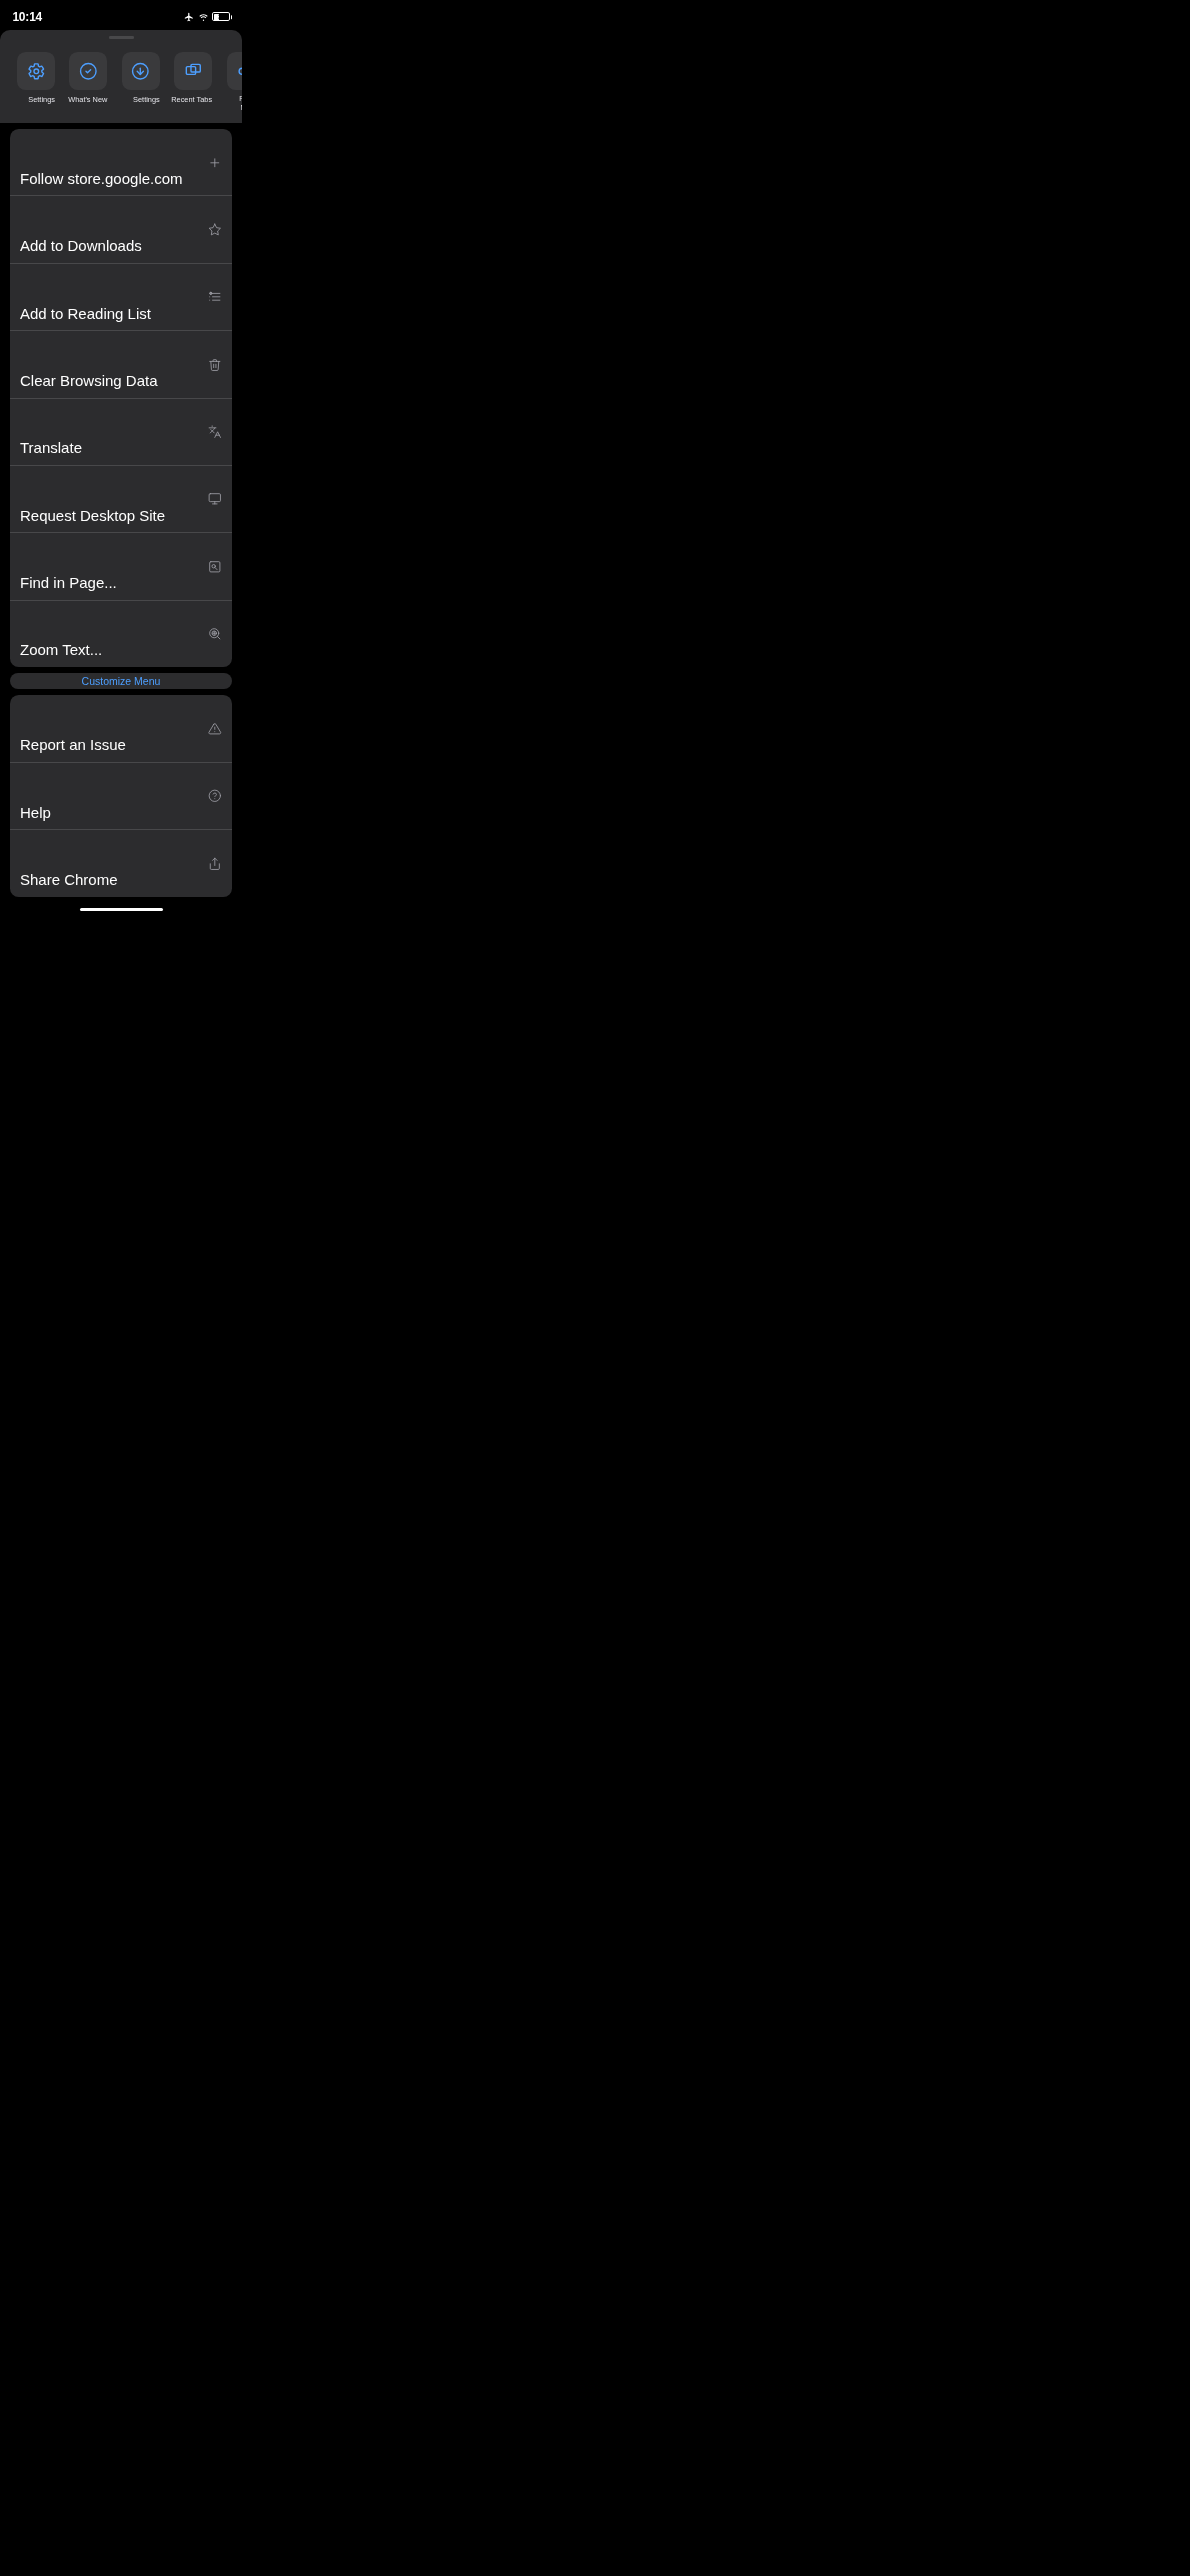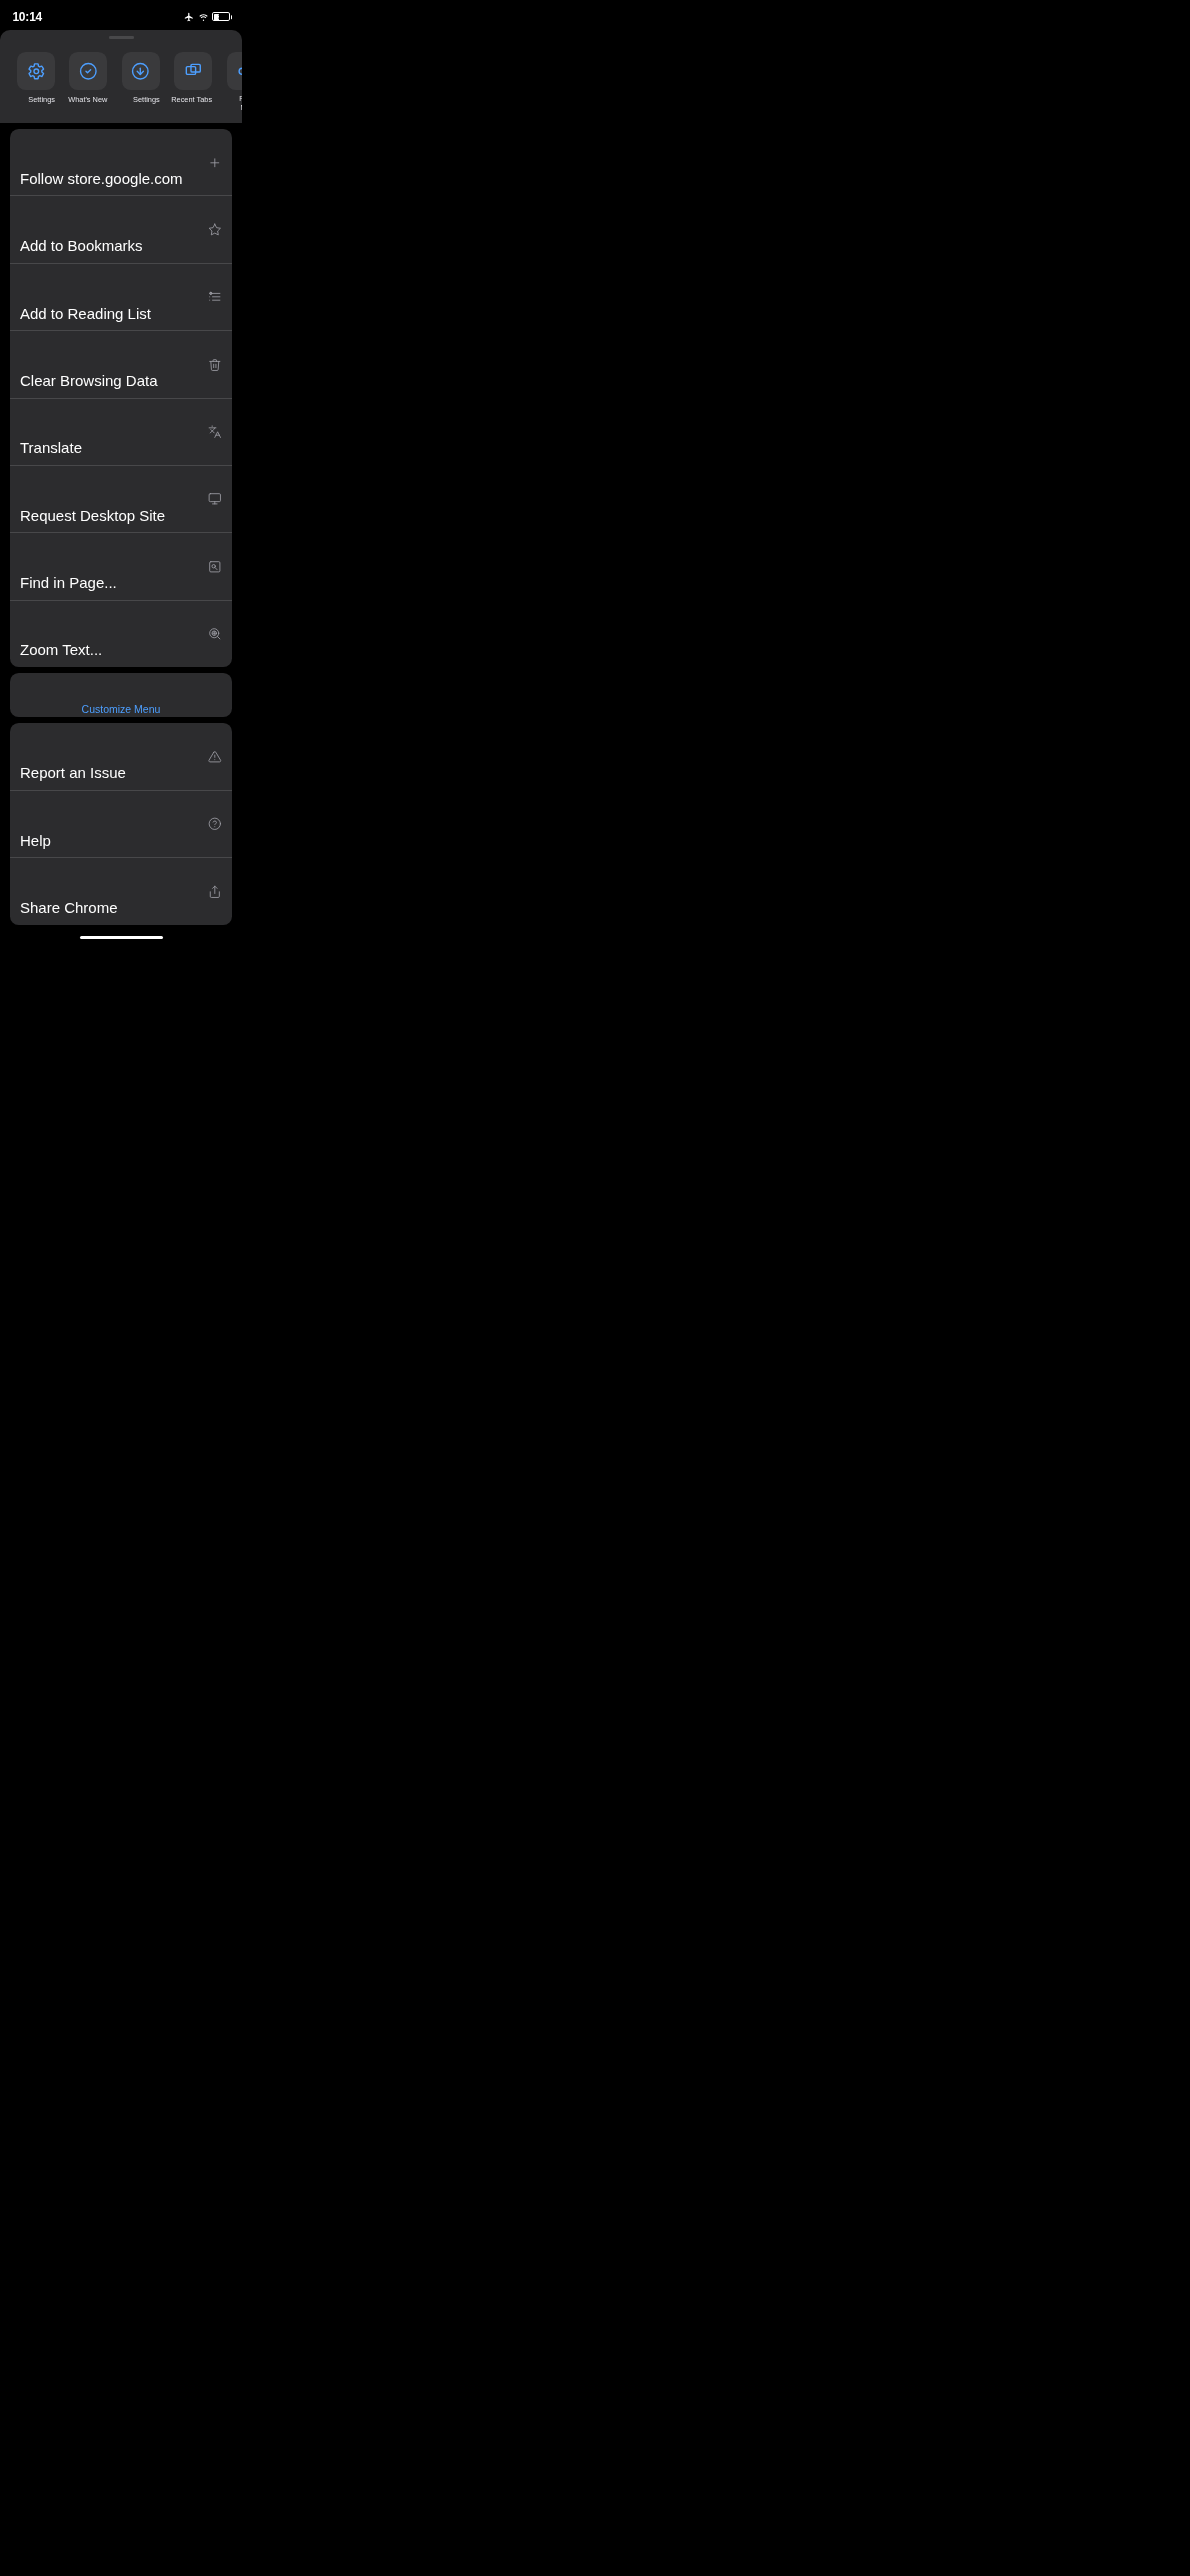--- a/index.html
+++ b/index.html
@@ -195,21 +195,20 @@
     }
     .customize-btn {
       display: flex;
       align-items: center;
       justify-content: center;
       padding: 2px;
       cursor: pointer;
       background: transparent;
       border: none;
       width: 100%;
-      margin-top: 28px;
     }
     .customize-label {
       font-size: 10.5px;
       color: #4d9fff;
       font-weight: 400;
     }
 
     
     .bottom-section {
       background: #2c2c2e;
@@ -326,21 +325,21 @@
       <span class="menu-item-left">Follow store.google.com</span>
       <div class="menu-item-right">
         <svg width="13.6" height="13.6" viewBox="0 0 24 24">
           <line x1="12" y1="5" x2="12" y2="19"></line>
           <line x1="5" y1="12" x2="19" y2="12"></line>
         </svg>
       </div>
     </div>
 
     <div class="menu-item">
-      <span class="menu-item-left">Add to Bookmarks</span>
+      <span class="menu-item-left">Add to Downloads</span>
       <div class="menu-item-right">
         <svg width="13.6" height="13.6" viewBox="0 0 24 24">
           <polygon points="12 2 15.09 8.26 22 9.27 17 14.14 18.18 21.02 12 17.77 5.82 21.02 7 14.14 2 9.27 8.91 8.26 12 2"></polygon>
         </svg>
       </div>
     </div>
 
     <div class="menu-item">
       <span class="menu-item-left">Add to Reading List</span>
       <div class="menu-item-right">

